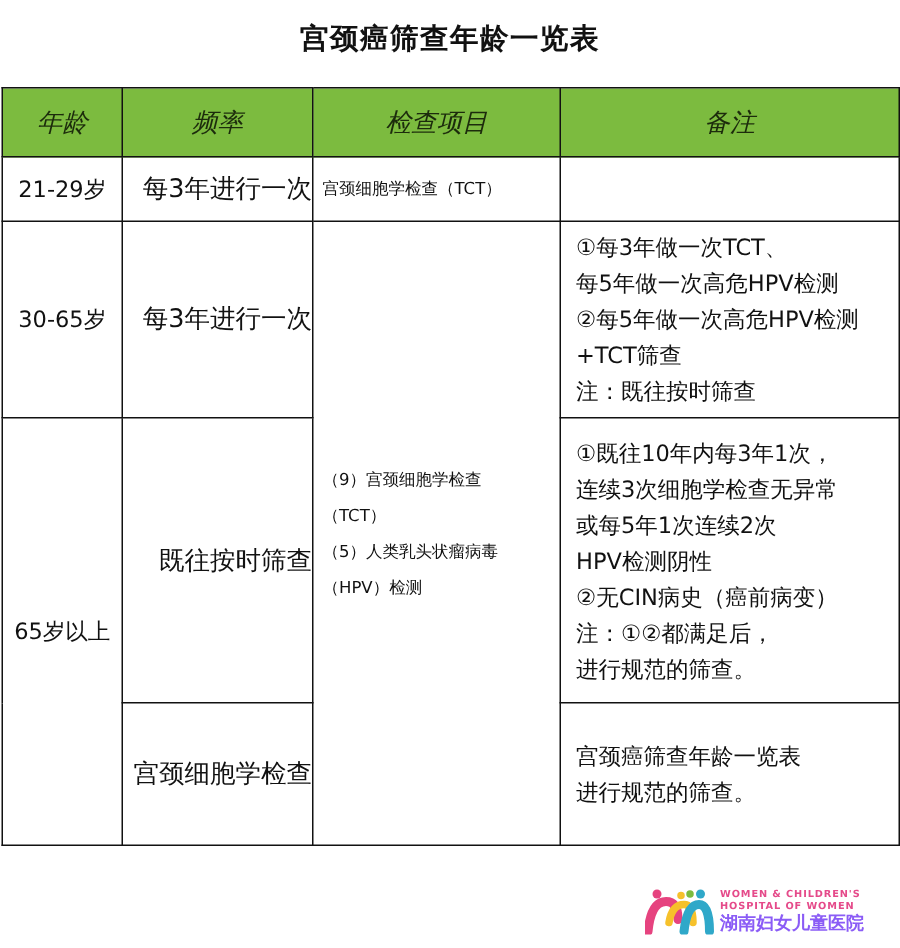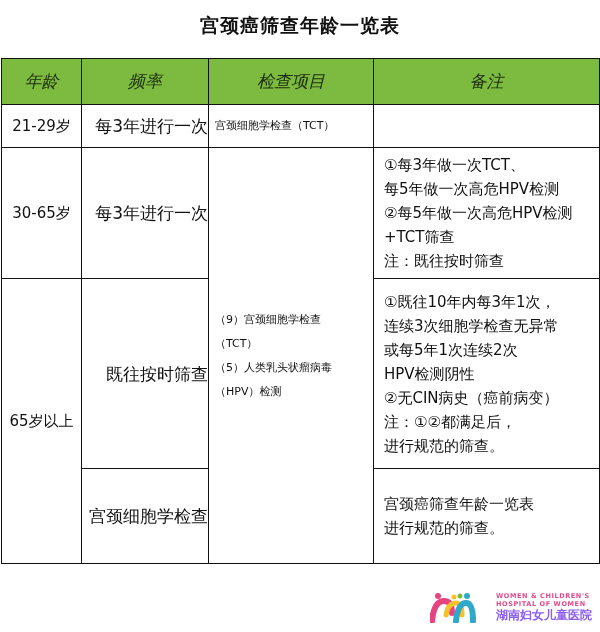--- a/index.html
+++ b/index.html
@@ -22,21 +22,21 @@
     .c-age { text-align: center; font-size: 15px; }
     .c-freq { text-align: right; font-size: 17px; }
     .c-item { padding-left: 6px; font-size: 11px; }
     .c-note { padding-left: 10px; font-size: 15px; }
     .line { display: block; white-space: nowrap; }
     .logo {
       position: absolute; left: 430px; top: 590px; width: 170px; height: 34px;
       display: flex; align-items: center;
     }
     .logo-mark { width: 46px; height: 32px; position: relative; }
-    .logo-text { margin-left: 20px; display: flex; flex-direction: column; }
+    .logo-text { margin-left: 4px; display: flex; flex-direction: column; }
     .logo-en { font-size: 6.5px; font-weight: bold; color: #e54a8a; letter-spacing: 0.6px; line-height: 8px; white-space: nowrap; font-family: "DejaVu Sans", sans-serif; }
     .logo-cn { font-size: 12px; font-weight: bold; color: #8b5cf6; line-height: 15px; white-space: nowrap; }
   </style>
 </head>
 <body>
 
 <div class="title">宫颈癌筛查年龄一览表</div>
 
 <table>
   <colgroup>

